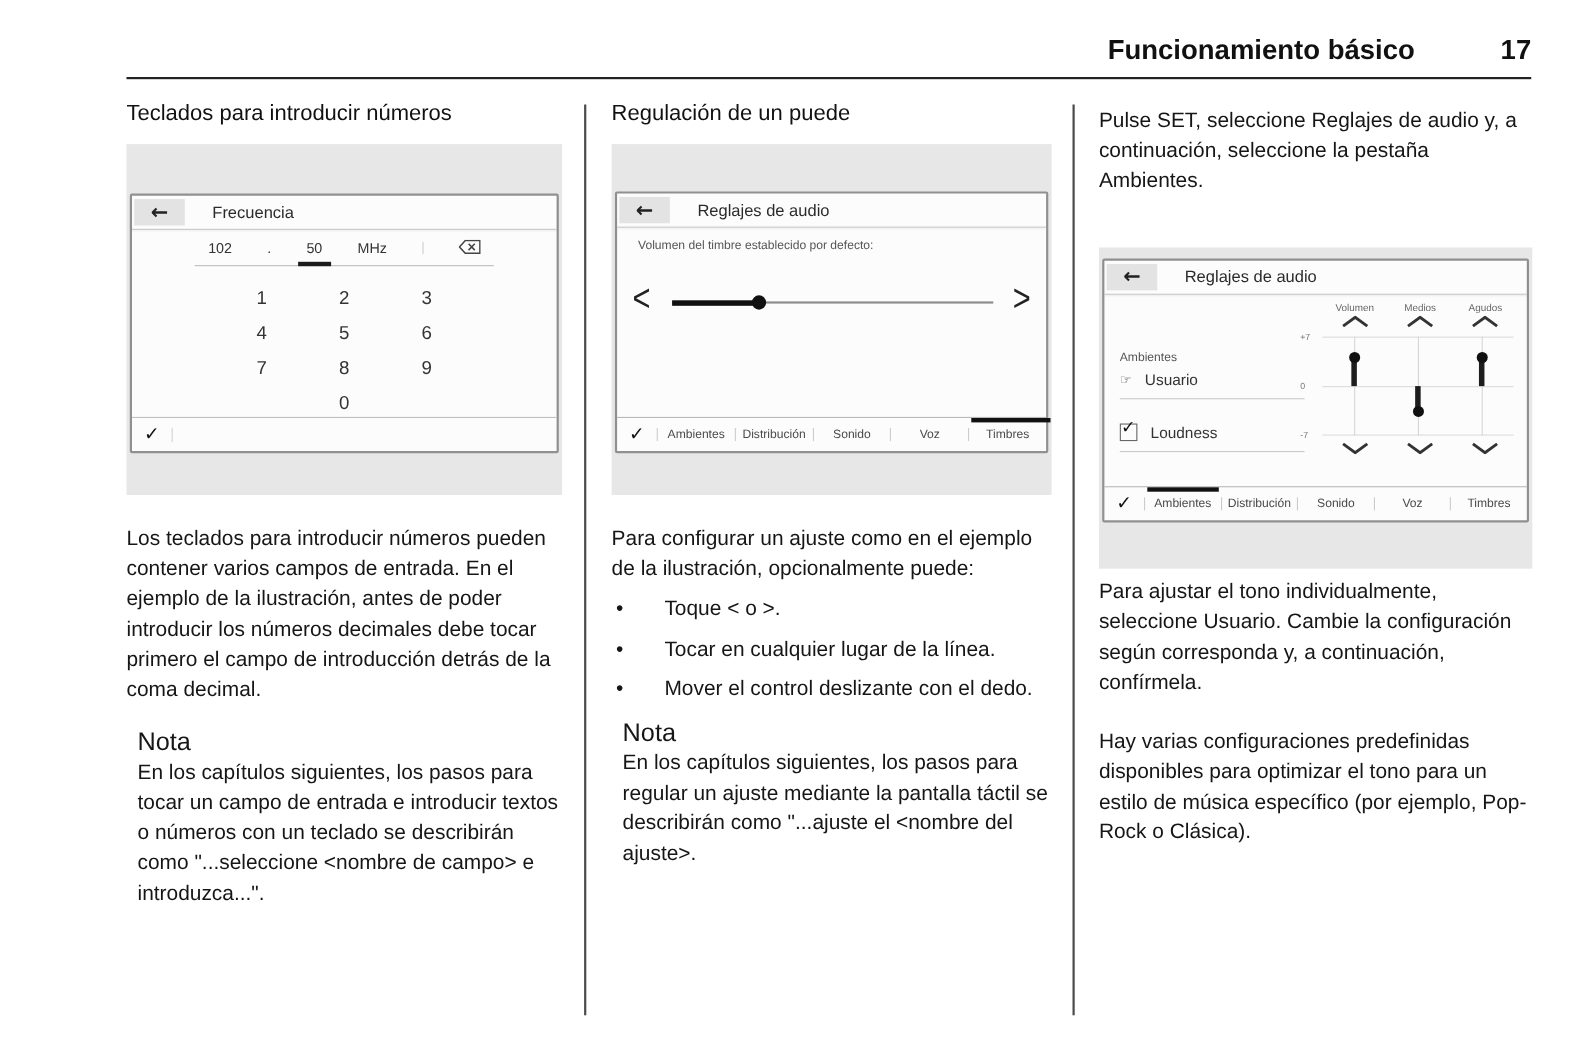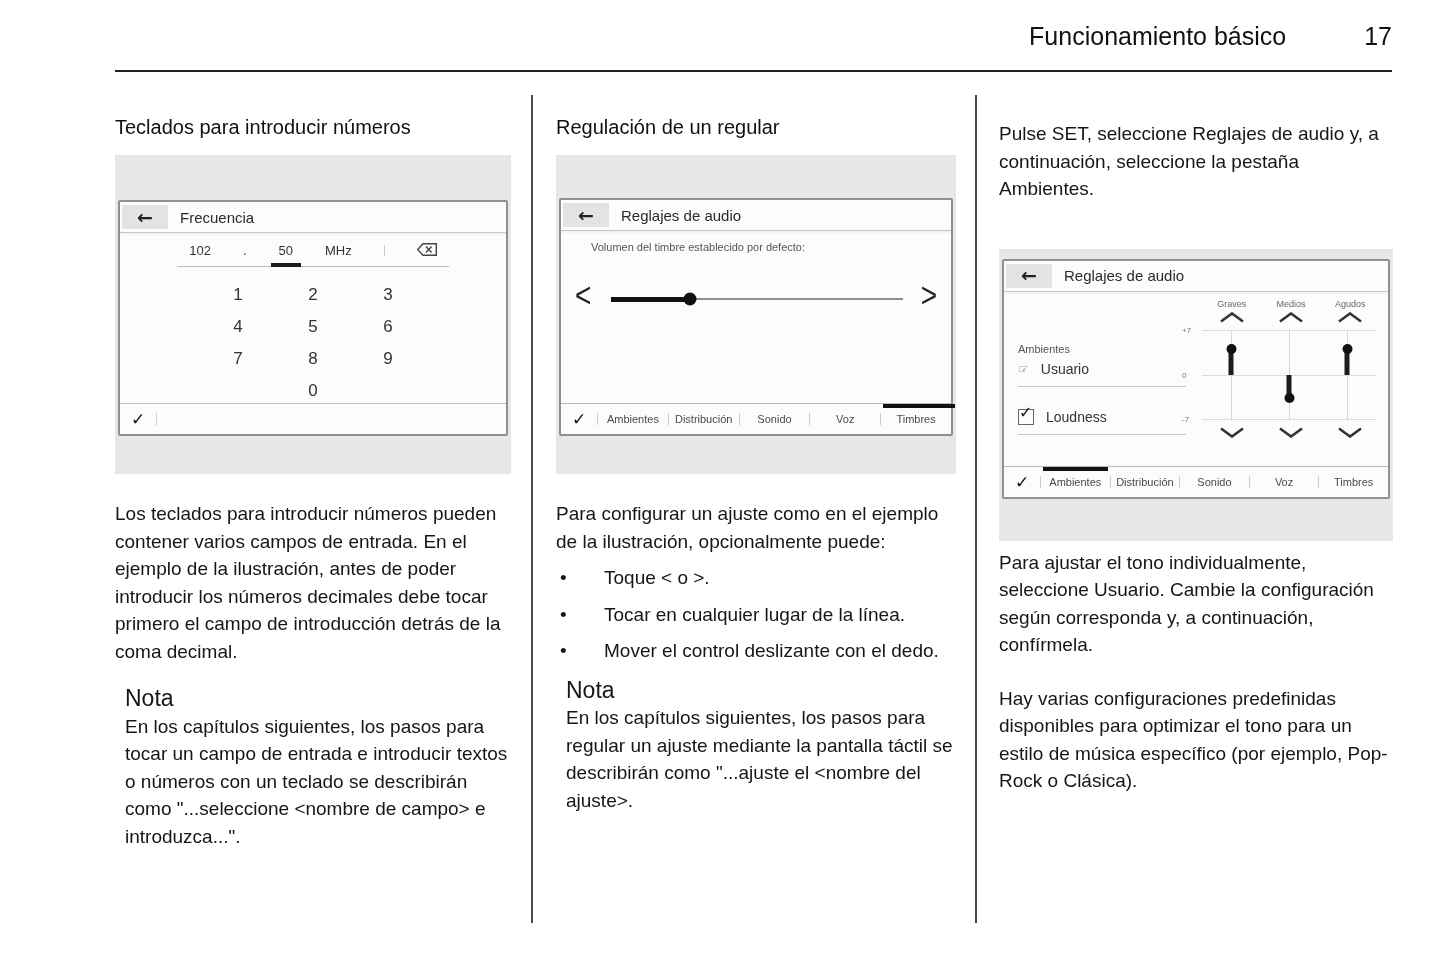--- a/index.html
+++ b/index.html
@@ -1,26 +1,26 @@
 <!DOCTYPE html>
 <html><head>
 <meta charset="utf-8">
 <style>
   html,body{margin:0;padding:0;background:#ffffff;}
   .page{position:relative;width:1445px;height:966px;background:#fff;
         font-family:"Liberation Sans",sans-serif;color:#161616;overflow:hidden;}
 
   
-  .pg-header{position:absolute;top:22px;right:53px;display:flex;align-items:baseline;gap:78px;
-             font-size:25px;color:#111;}
+  .pg-header{position:absolute;top:32px;right:53px;display:flex;align-items:baseline;gap:78px;
+             font-size:25px;color:#111;font-weight:bold;}
   .pg-rule{position:absolute;left:115px;right:53px;top:70px;border-top:2.5px solid #222;}
 
   
   .divider{position:absolute;top:95px;height:828px;width:2px;background:#4a4a4a;}
-  .col{position:absolute;top:110px;}
+  .col{position:absolute;top:86px;}
   .col1{left:115px;width:396px;}
   .col2{left:556px;width:400px;}
   .col3{left:999px;width:394px;}
   .col-title{font-size:20px;margin:6px 0 0;font-weight:400;color:#111;}
   .big-heading{font-size:28px;margin:2px 0 0;font-weight:400;color:#111;}
   .body-text{font-size:19px;line-height:27.5px;margin:0;}
   .note{margin-left:10px;}
   .note-label{font-size:23px;line-height:27.5px;margin:0;}
   .bullets{margin:6px 0 0;}
   .bullet-row{display:flex;font-size:19px;line-height:27.5px;margin-top:9px;}
@@ -34,40 +34,40 @@
   .panel{position:relative;background:#fcfcfc;border:2px solid #909090;border-radius:2px;}
   .panel1{height:232px;}
   .panel2{height:234px;}
   .panel3{height:236px;}
 
   .scr-header{height:30px;display:flex;align-items:center;border-bottom:1px solid #c7c7c7;
               box-shadow:0 2px 2px rgba(0,0,0,0.05);}
   .back-box{width:46px;height:24px;margin:2px 0 2px 2px;background:#e3e3e3;display:flex;
             align-items:center;justify-content:center;}
   .back-arrow{font-family:"DejaVu Sans",sans-serif;font-size:19px;font-weight:bold;color:#222;line-height:1;}
-  .scr-title{font-size:15px;color:#2a2a2a;margin-left:12px;}
+  .scr-title{font-size:15px;color:#2a2a2a;margin-left:25px;}
 
   
   .field-section{text-align:center;padding-top:8px;height:36px;}
   .field-row{display:inline-flex;align-items:center;gap:32px;font-size:13px;color:#333;
              border-bottom:1px solid #bdbdbd;padding:0 12px 7px;}
   .field-active{position:relative;}
   .field-active::after{content:"";position:absolute;left:-8px;right:-8px;bottom:-9px;height:4px;background:#1c1c1c;}
   .field-vsep{width:1px;height:11px;background:#ccc;align-self:center;}
   .keypad{width:225px;margin:2px auto 0;display:grid;grid-template-columns:1fr 1fr 1fr;}
   .key{height:32px;display:flex;align-items:center;justify-content:center;
        font-size:17px;color:#333;}
   .confirm-bar{position:absolute;bottom:0;left:0;right:0;height:30px;border-top:1px solid #c0c0c0;
                display:flex;align-items:center;}
   .check-icon{font-family:"DejaVu Sans",sans-serif;font-size:17px;font-weight:bold;color:#111;
               width:36px;text-align:center;}
   .bar-vsep{width:1px;height:13px;background:#d2d2d2;}
 
   
-  .caption{font-size:11px;color:#555;padding:10px 0 0 30px;}
+  .caption{font-size:11px;color:#555;padding:10px 0 0 19px;}
   .slider-row{position:absolute;left:0;right:0;top:78px;height:40px;}
   .sl-chev{position:absolute;top:50%;transform:translateY(-58%) scaleY(1.25);
            font-size:28px;font-weight:400;color:#222;line-height:1;}
   .sl-left{left:14px;} .sl-right{right:14px;}
   .slider-track{position:absolute;left:50px;right:48px;top:50%;height:2px;background:#8d8d8d;}
   .slider-fill{position:absolute;left:0;top:-1.5px;height:5px;background:#111;}
   .slider-handle{position:absolute;top:50%;width:13px;height:13px;border-radius:50%;background:#111;
                  transform:translate(-50%,-50%);}
 
   
@@ -173,21 +173,21 @@
     </div>
 
     <p class="body-text mt26">Los teclados para introducir números pueden contener varios campos de entrada. En el ejemplo de la ilustración, antes de poder introducir los números decimales debe tocar primero el campo de introducción detrás de la coma decimal.</p>
     <div class="note mt20">
       <p class="note-label">Nota</p>
       <p class="body-text">En los capítulos siguientes, los pasos para tocar un campo de entrada e introducir textos o números con un teclado se describirán como "...seleccione &lt;nombre de campo&gt; e introduzca...".</p>
     </div>
   </div>
 
   <div class="col col2">
-    <h3 class="col-title">Regulación de un regular</h3>
+    <h3 class="col-title">Regulación de un puede</h3>
 
     <div class="figure fig2">
       <div class="panel panel2">
         <div class="scr-header">
           <div class="back-box">
             <span class="back-arrow">←</span>
           </div>
           <span class="scr-title">Reglajes de audio</span>
         </div>
 
@@ -260,21 +260,21 @@
           <div class="f3-row f3-row2">
             <span class="checkbox">
               <span class="check-glyph">✓</span>
             </span>
             <span>Loudness</span>
           </div>
         </div>
 
         <div class="eq-wrap">
           <div class="eq-row">
-            <span class="eq-cell eq-band-label">Graves</span>
+            <span class="eq-cell eq-band-label">Volumen</span>
             <span class="eq-cell eq-band-label">Medios</span>
             <span class="eq-cell eq-band-label">Agudos</span>
           </div>
           <div class="eq-row">
             <span class="eq-cell"><svg class="eq-chev" width="26" height="11" viewBox="0 0 26 11">
                   <polyline points="2,9.5 13,1.5 24,9.5" fill="none" stroke="#333" stroke-width="2.6"></polyline>
                 </svg></span>
             <span class="eq-cell"><svg class="eq-chev" width="26" height="11" viewBox="0 0 26 11">
                   <polyline points="2,9.5 13,1.5 24,9.5" fill="none" stroke="#333" stroke-width="2.6"></polyline>
                 </svg></span>

